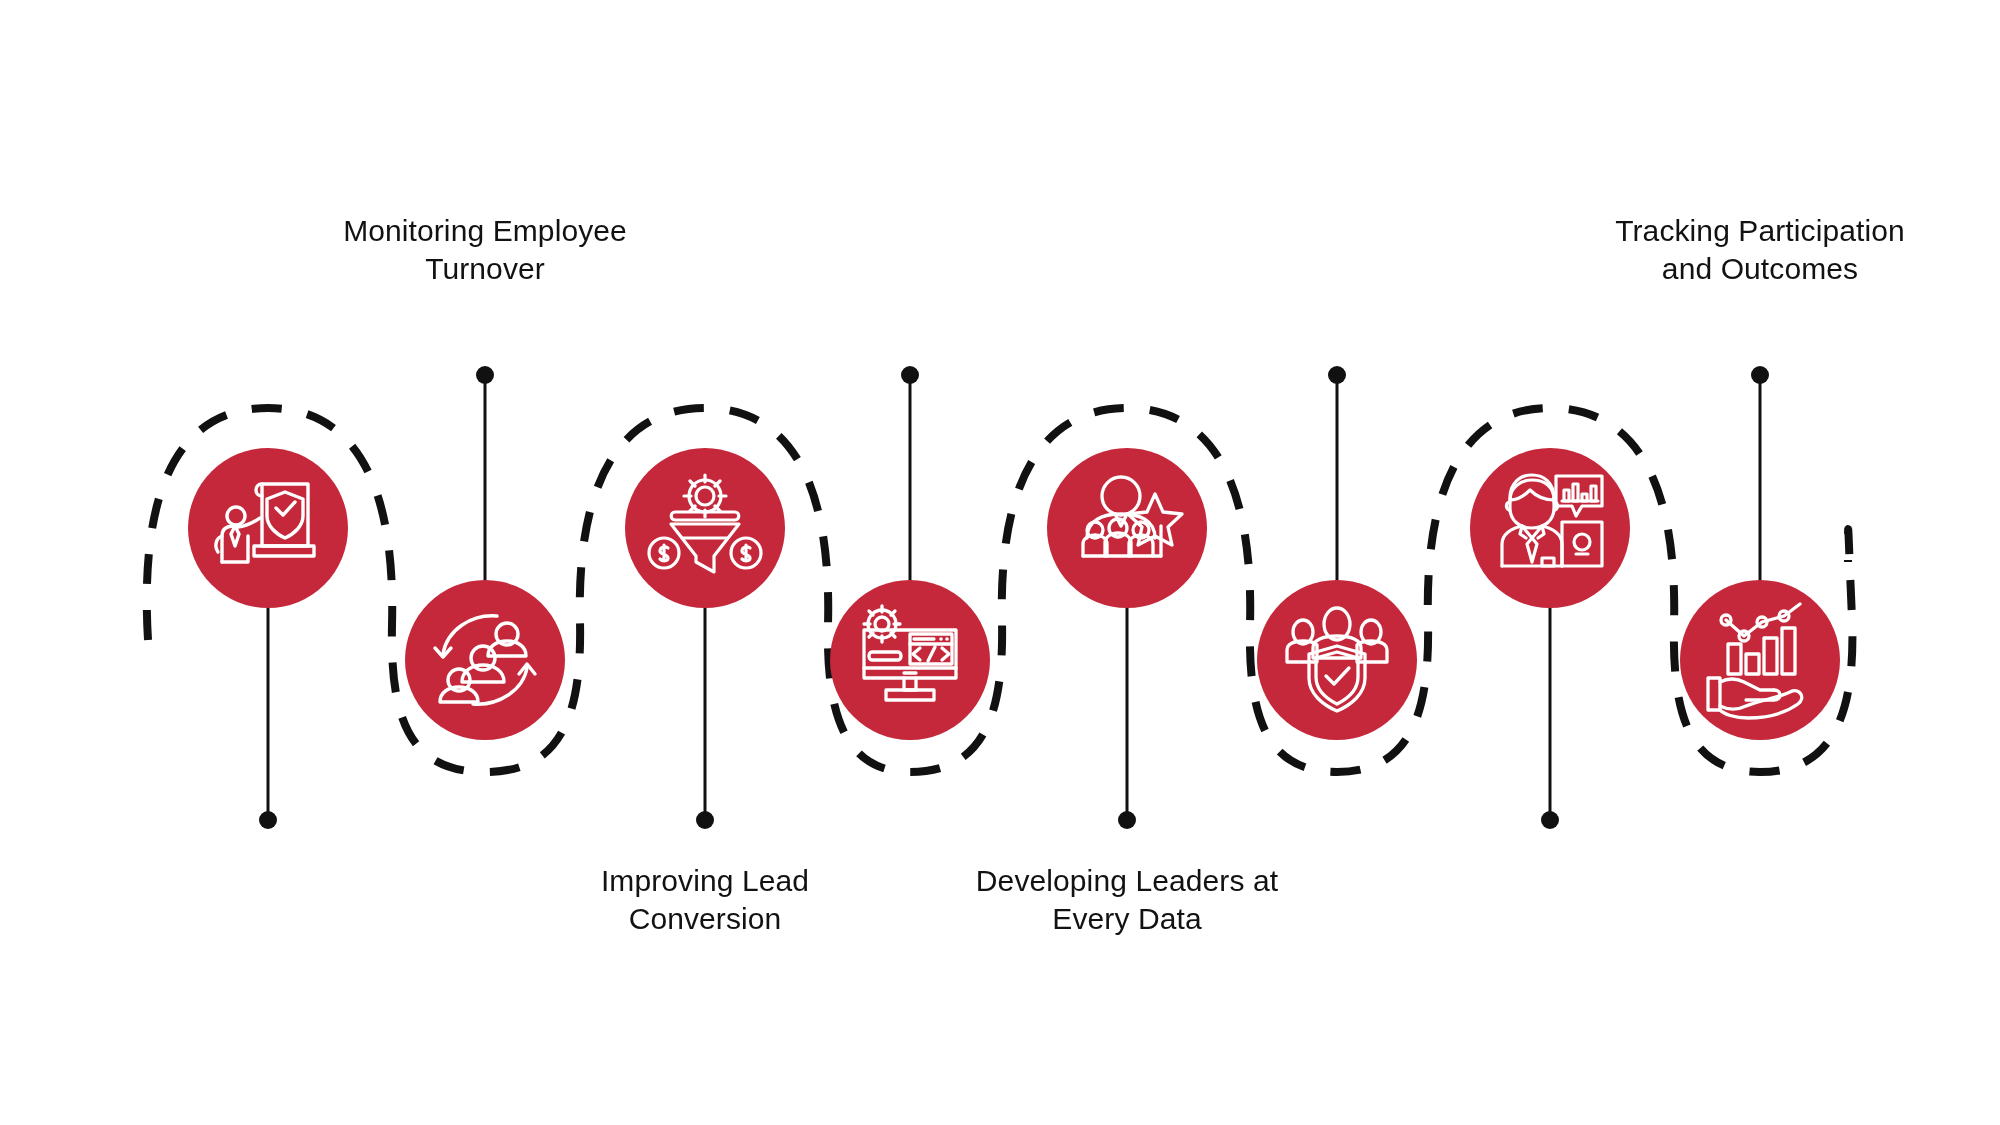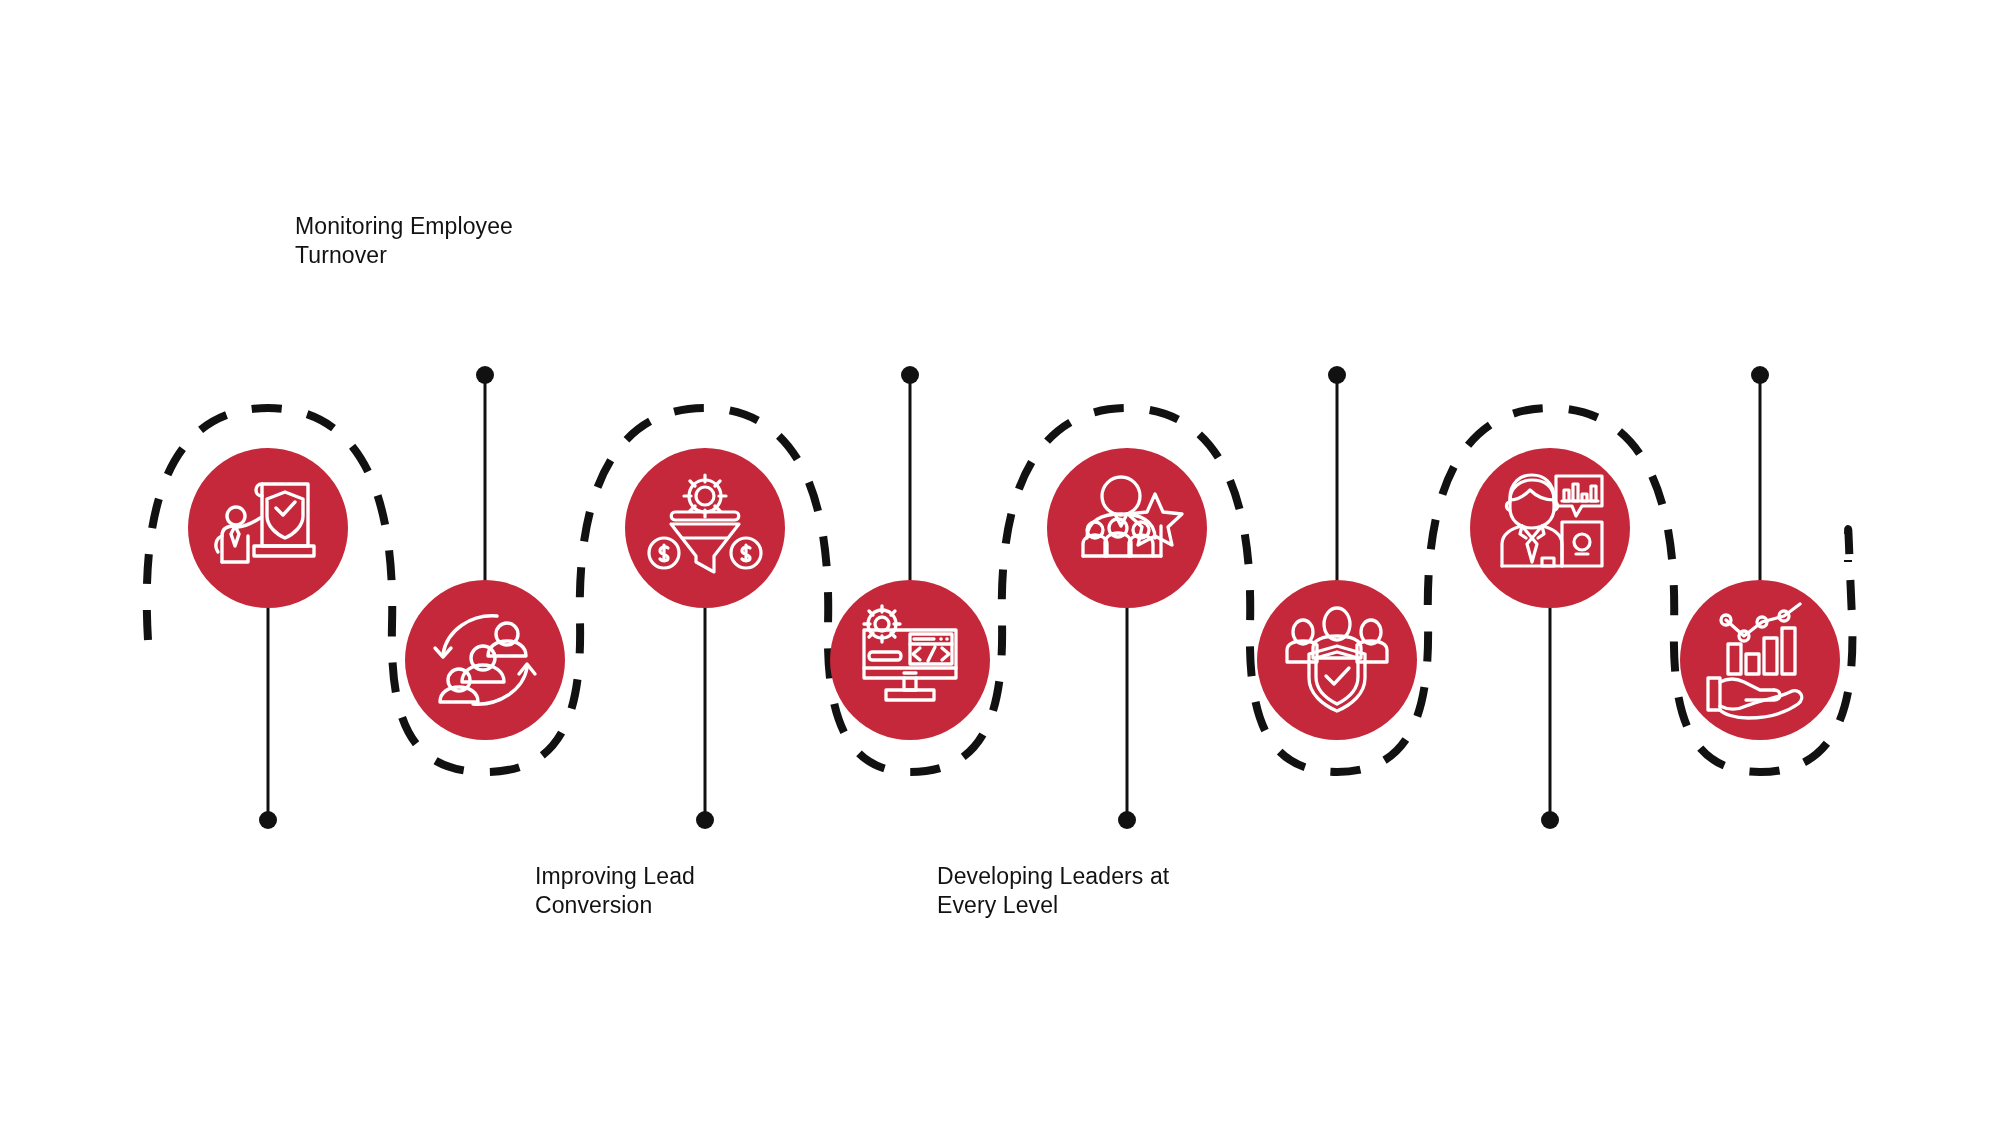--- a/index.html
+++ b/index.html
@@ -10,22 +10,23 @@
     position:relative;
   }
   #infographic{
     position:absolute;inset:0;
     width:2000px;height:1125px;
   }
   .stage{position:absolute;inset:0;}
   svg.layer{position:absolute;top:0;left:0;width:2000px;height:1125px;}
   .node-label{
     position:absolute;
+    text-align:center;
     color:#121212;
-    font-size:23px;
+    font-size:30px;
     line-height:1.28;
     font-weight:400;
     letter-spacing:.1px;
     white-space:pre-line;
     transform:translateX(-50%);
   }
   .node-label.top{ }
   .node-label.bottom{ }
 </style>
 </head>
@@ -276,19 +277,21 @@
 
 
     <div class="node-label top" style="left:485px;  top:212px; width:380px;">Monitoring Employee
 Turnover</div>
 
     <div class="node-label bottom" style="left:705px;  top:862px; width:340px;">Improving Lead
 Conversion</div>
 
 
     <div class="node-label bottom" style="left:1127px; top:862px; width:380px;">Developing Leaders at
-Every Level</div>
-
-
-
+Every Data</div>
+
+
+
+    <div class="node-label top" style="left:1760px; top:212px; width:380px;">Tracking Participation
+and Outcomes</div>
 
   </div>
 </div>
 
 </body></html>

